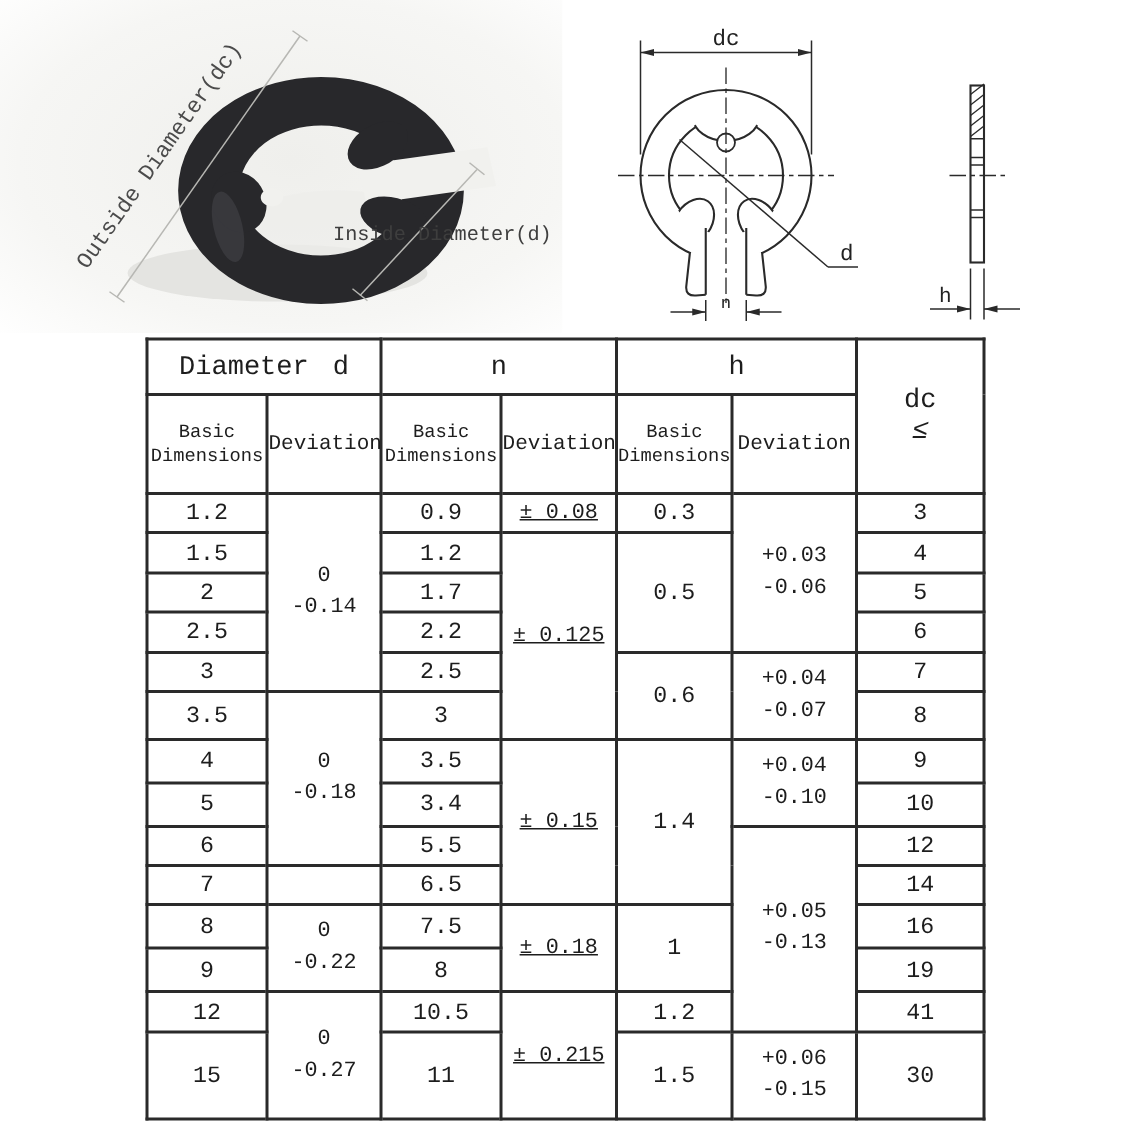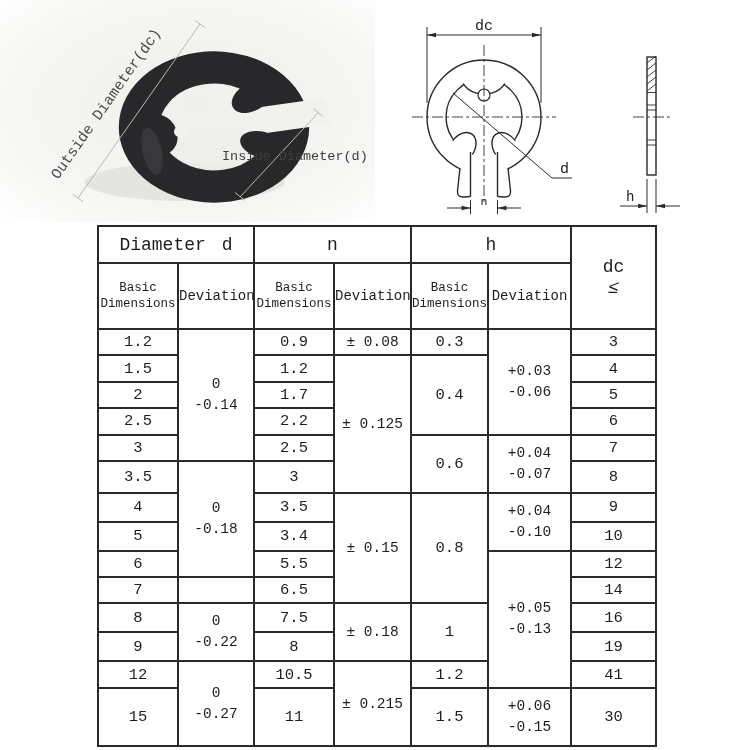--- a/index.html
+++ b/index.html
@@ -19,21 +19,21 @@
   .dia-wrap{display:inline-flex;gap:16px;align-items:baseline;}
   tr.sh{height:66px;}
   th.basic{font-size:12.5px;line-height:1.3;white-space:pre-line;}
   th.devh{font-size:14px;}
   th.dch{font-size:17px;}
   .leq{font-size:18px;margin-top:1px;transform:skewX(-10deg);}
   tbody tr{height:20px;}
   tbody tr.last{height:44px;}
   tbody td{font-size:15.5px;}
   td.dev2{white-space:pre-line;font-size:14.5px;line-height:1.45;}
-  td.ndev{font-size:14.5px;}
+  td.ndev{font-size:14.5px;text-decoration:underline;}
 </style>
 </head>
 <body>
 
 <div class="page">
 
   <div class="top">
 
     <svg class="photo-svg" width="375" height="222" viewBox="0 0 375 222">
       <defs>
@@ -205,21 +205,21 @@
         <td class="ndev">± 0.08</td>
         <td>0.3</td>
         <td rowspan="4" class="dev2">+0.03
 -0.06</td>
         <td>3</td>
       </tr>
       <tr>
         <td>1.5</td>
         <td>1.2</td>
         <td rowspan="5" class="ndev">± 0.125</td>
-        <td rowspan="3">0.4</td>
+        <td rowspan="3">0.5</td>
         <td>4</td>
       </tr>
       <tr>
         <td>2</td>
         <td>1.7</td>
         <td>5</td>
       </tr>
       <tr>
         <td>2.5</td>
         <td>2.2</td>
@@ -237,21 +237,21 @@
         <td>3.5</td>
         <td rowspan="4" class="dev2">0
 -0.18</td>
         <td>3</td>
         <td>8</td>
       </tr>
       <tr>
         <td>4</td>
         <td>3.5</td>
         <td rowspan="4" class="ndev">± 0.15</td>
-        <td rowspan="4">0.8</td>
+        <td rowspan="4">1.4</td>
         <td rowspan="2" class="dev2">+0.04
 -0.10</td>
         <td>9</td>
       </tr>
       <tr>
         <td>5</td>
         <td>3.4</td>
         <td>10</td>
       </tr>
       <tr>

